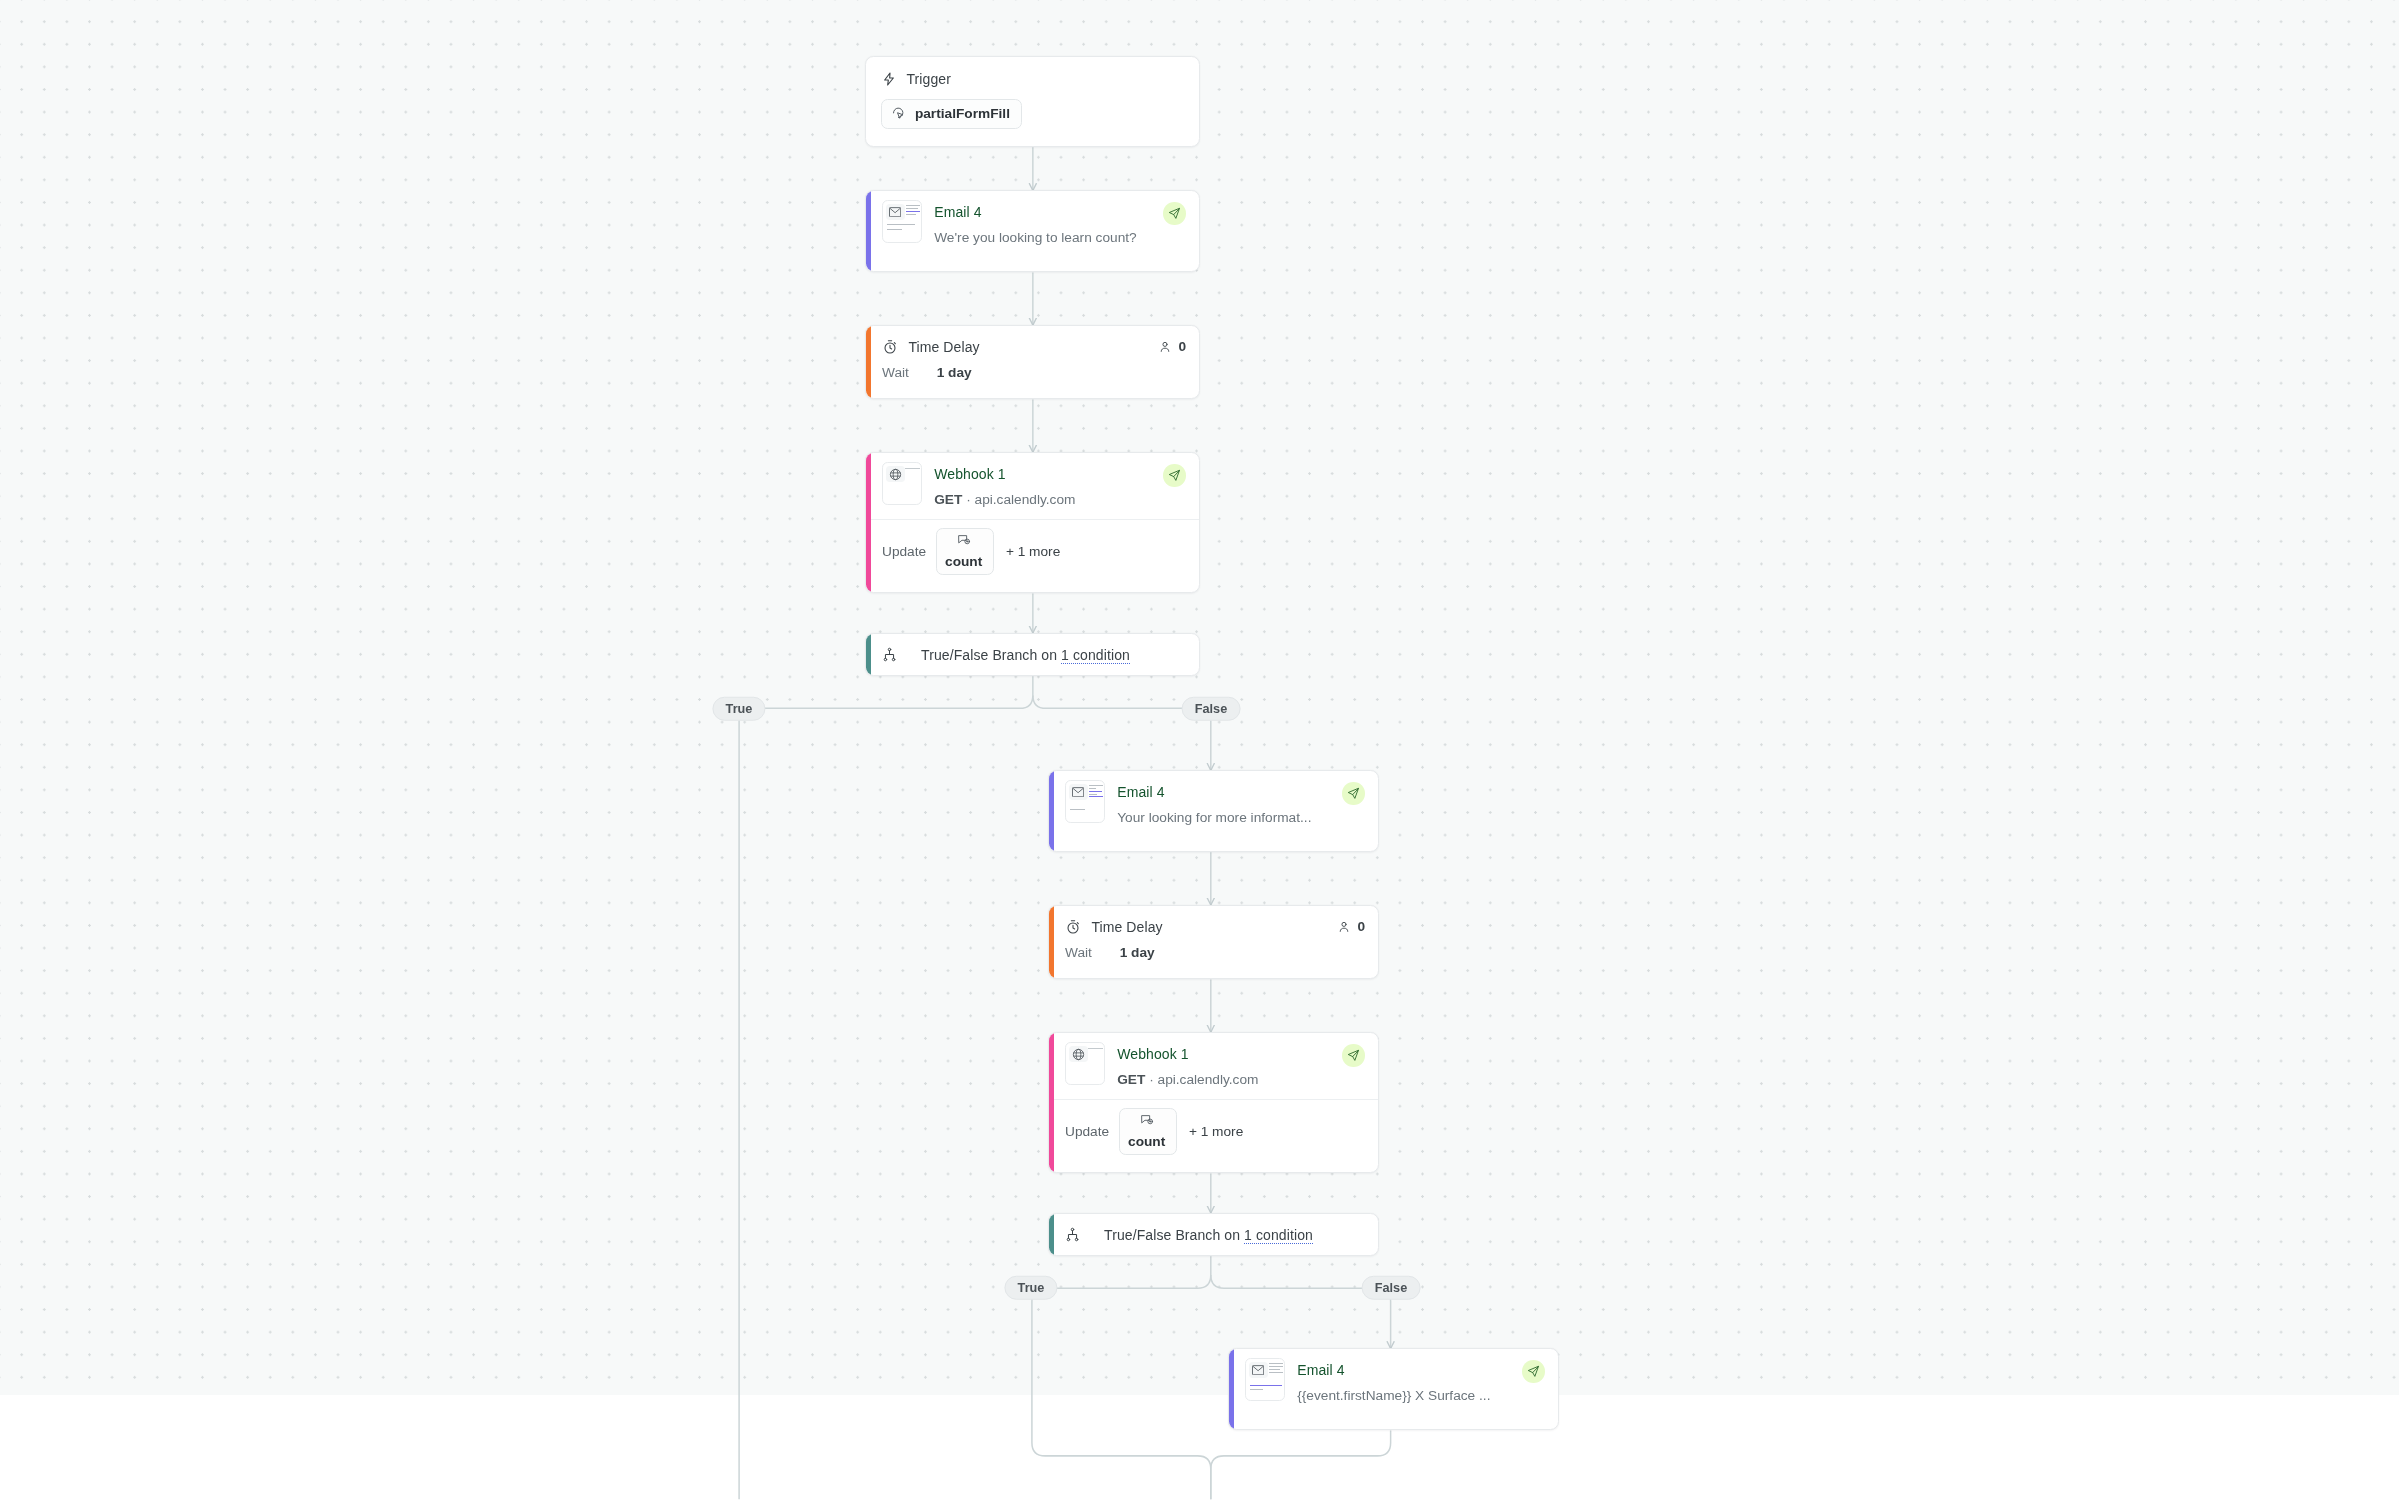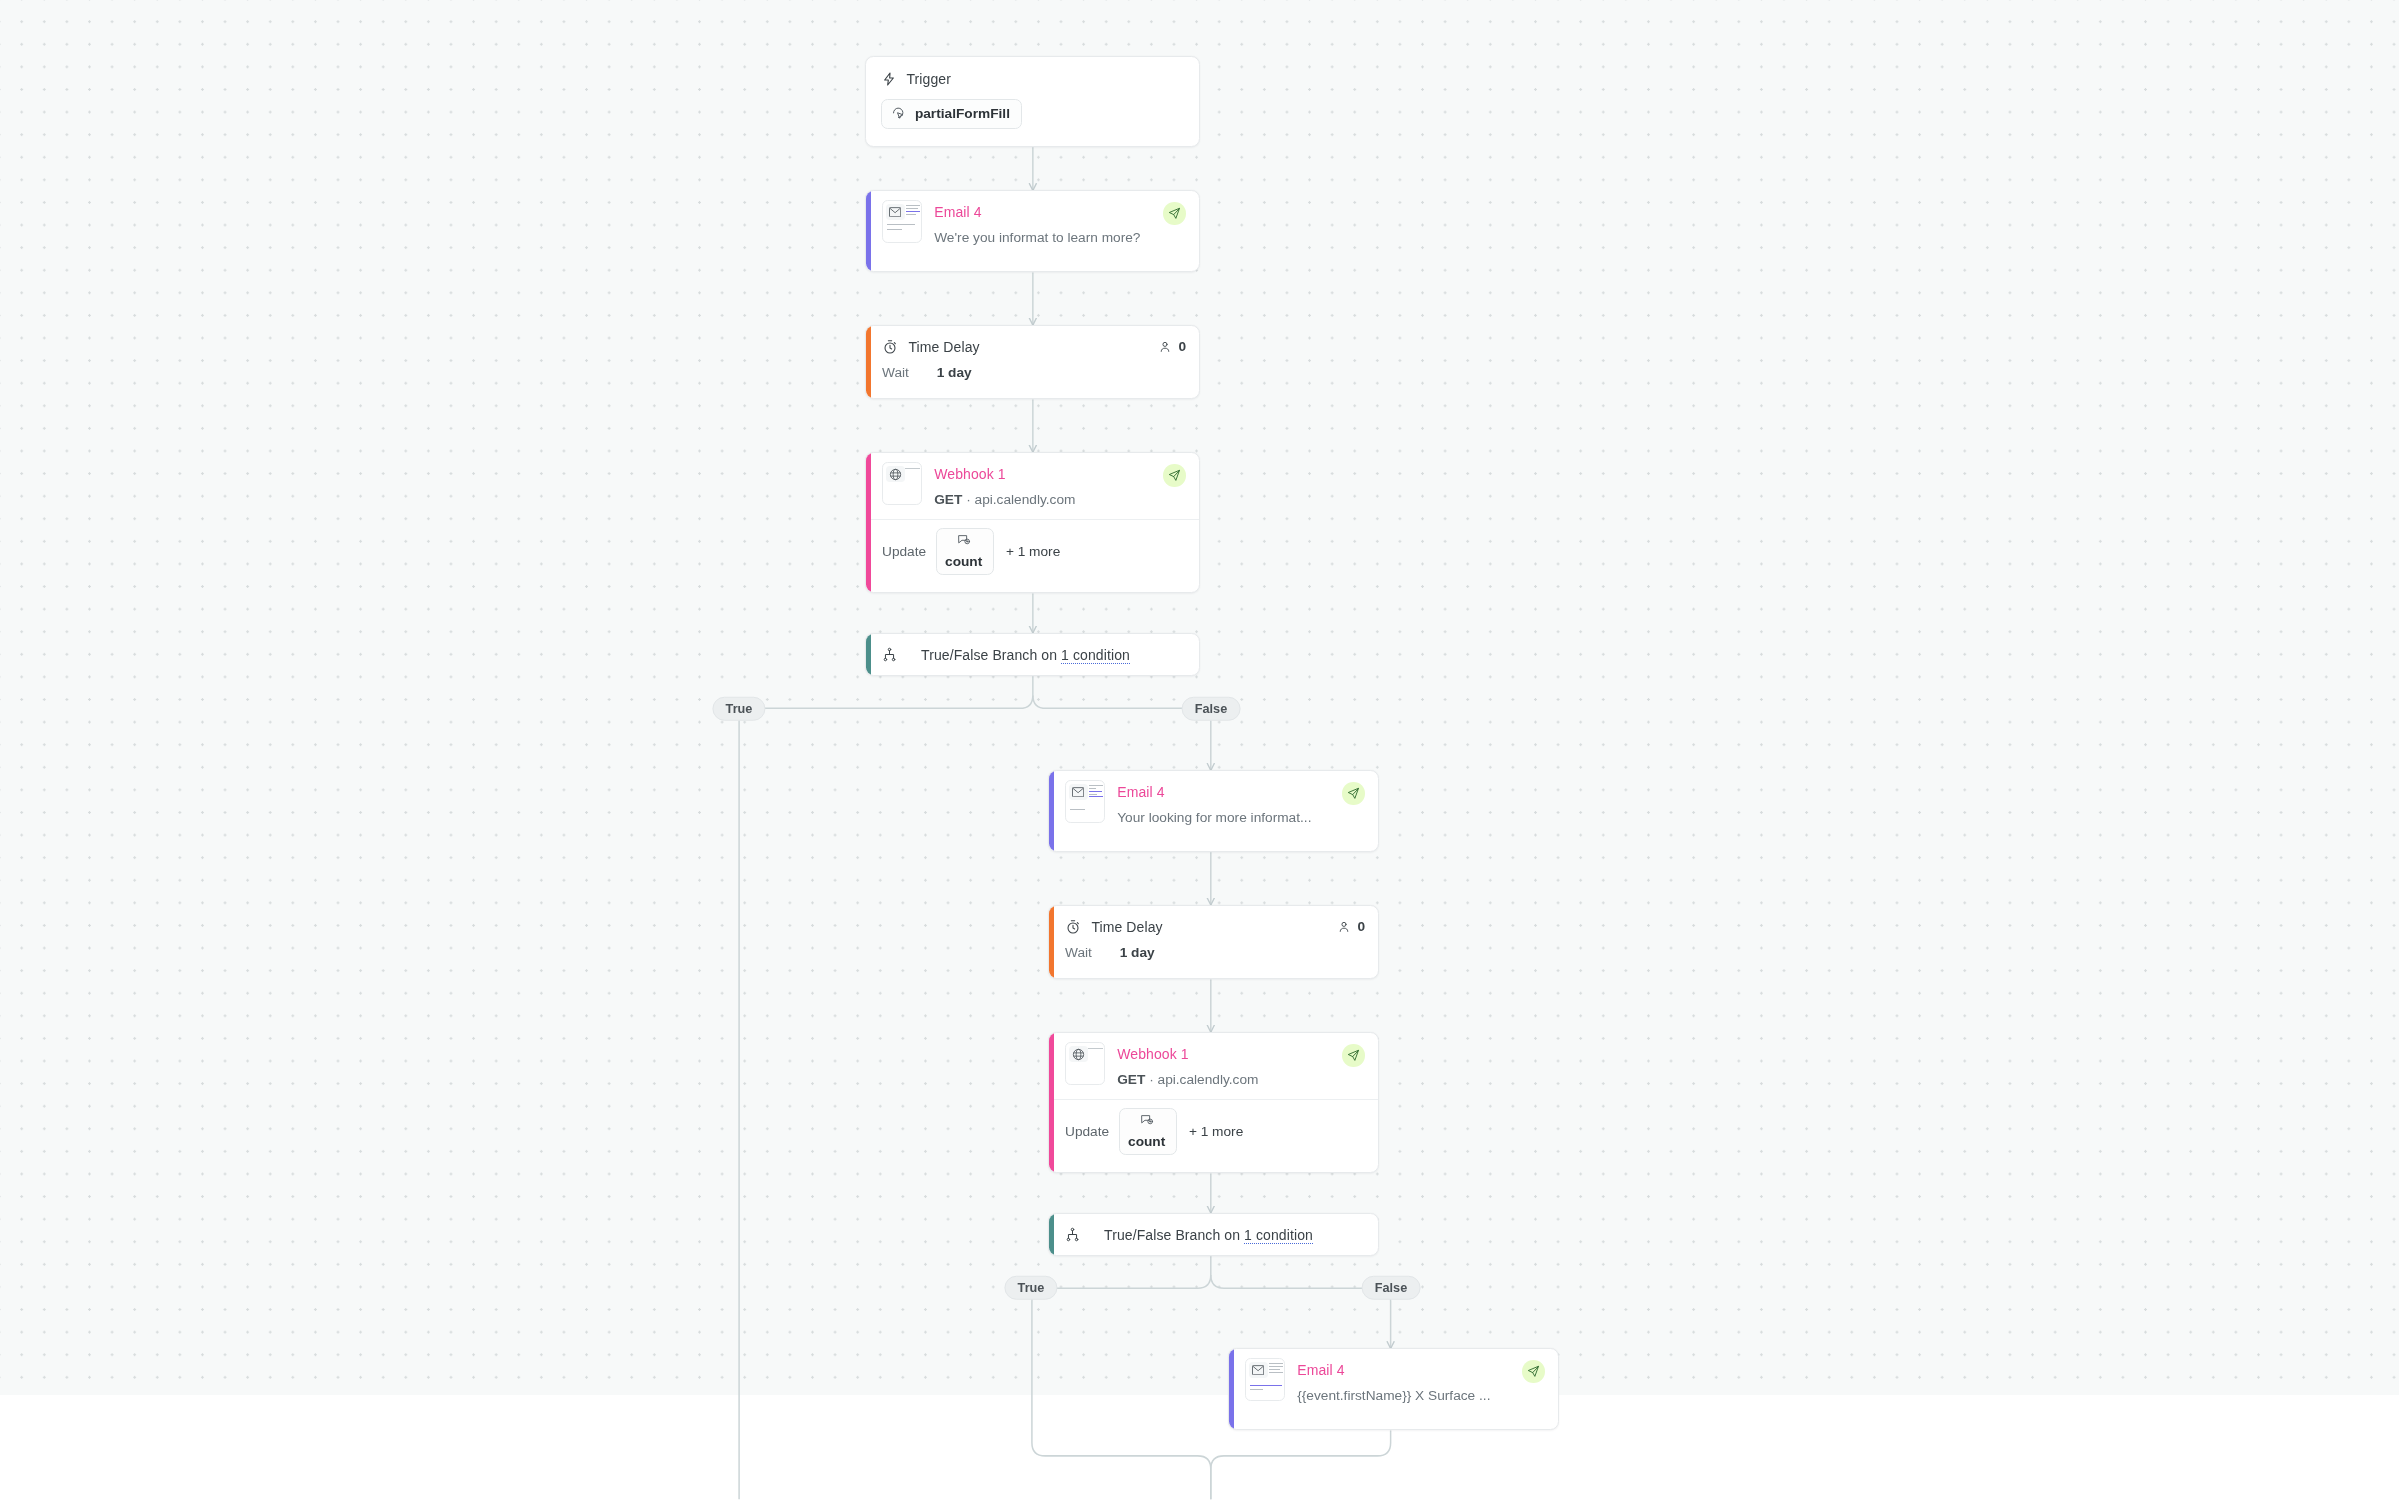--- a/index.html
+++ b/index.html
@@ -120,21 +120,21 @@
   .texts {
     display: flex;
     flex-direction: column;
     justify-content: center;
     flex: 1 1 auto;
     min-width: 0;
     padding-top: 1.9px;
   }
   .node-title {
     font-size: 14px;
-    color: #ec4899;
+    color: #14532d;
     line-height: 20px;
     letter-spacing: 0.1px;
   }
   .node-sub {
     font-size: 13.7px;
     color: #6c757c;
     line-height: 20px;
     margin-top: 5.6px;
     white-space: nowrap;
     overflow: hidden;
@@ -328,21 +328,21 @@
           <div class="ln blue" style="width:14px"></div>
           <div class="ln" style="width:10.4px"></div>
         </div>
         <div class="lines2">
           <div class="ln" style="width:28px"></div>
           <div class="ln" style="width:15px; margin-top:3.8px"></div>
         </div>
       </div>
       <div class="texts">
         <div class="node-title">Email 4</div>
-        <div class="node-sub">We're you informat to learn more?</div>
+        <div class="node-sub">We're you looking to learn count?</div>
       </div>
       <div class="send-badge">
         <svg class="ic" width="13" height="13" viewBox="0 0 24 24" fill="none" stroke="#2f6b2f" stroke-width="1.7" stroke-linecap="round" stroke-linejoin="round">
           <path d="M21 3 L10.5 14"></path>
           <path d="M21 3 L14.5 21 L10.5 14 L3 10.5 Z"></path>
         </svg>
       </div>
     </div>
   </div>
 

